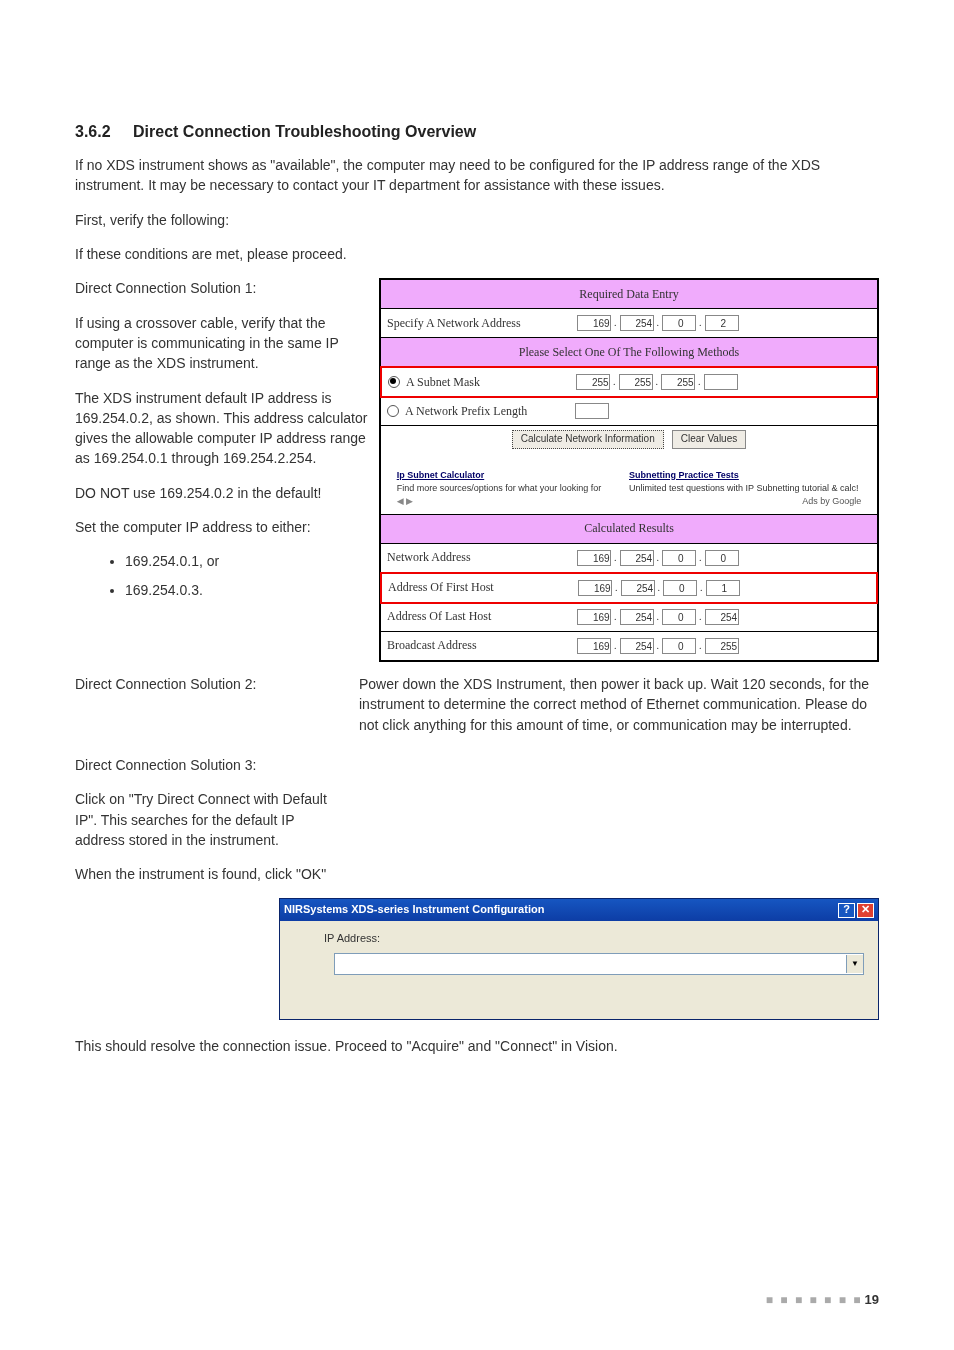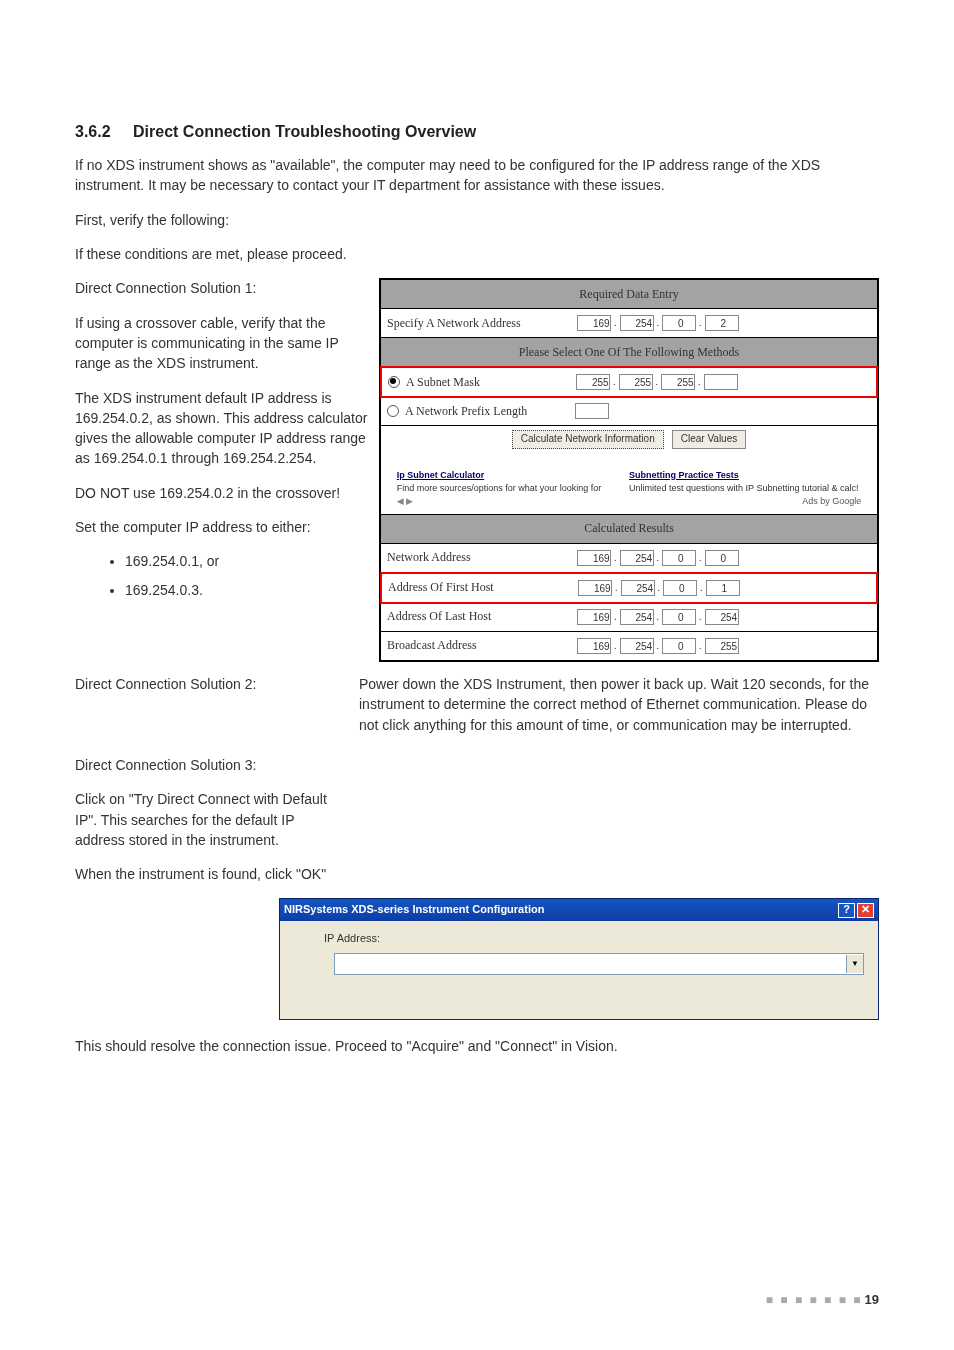--- a/index.html
+++ b/index.html
@@ -48,21 +48,21 @@
   .calc .row {
     padding: 3px 6px;
     border-bottom: 1px solid #000;
     display: flex;
     align-items: center;
     min-height: 22px;
   }
   .calc .hdr {
     text-align: center;
     justify-content: center;
-    background: #a3a3a3;
+    background: #f0abfc;
   }
   .calc .label { width: 190px; }
   .calc .octet-group { display: flex; align-items: center; gap: 0; }
   .oct {
     width: 34px;
     height: 16px;
     border: 1px solid #888;
     background: #fff;
     font-family: Tahoma, sans-serif;
     font-size: 10px;
@@ -184,21 +184,21 @@
   <p>First, verify the following:</p>
 
 
   <p>If these conditions are met, please proceed.</p>
 
   <div class="two-col">
     <div class="left-col">
       <p class="bold">Direct Connection Solution 1:</p>
       <p>If using a crossover cable, verify that the computer is communicating in the same IP range as the XDS instrument.</p>
       <p>The XDS instrument default IP address is 169.254.0.2, as shown. This address calculator gives the allowable computer IP address range as 169.254.0.1 through 169.254.2.254.</p>
-      <p>DO NOT use 169.254.0.2 in the crossover!</p>
+      <p>DO NOT use 169.254.0.2 in the default!</p>
       <p>Set the computer IP address to either:</p>
       <ul class="bullets" style="padding-left:50px;">
         <li>169.254.0.1, or</li>
         <li>169.254.0.3.</li>
       </ul>
     </div>
 
     <div class="right-col">
       <div class="calc">
         <div class="row hdr">Required Data Entry</div>

